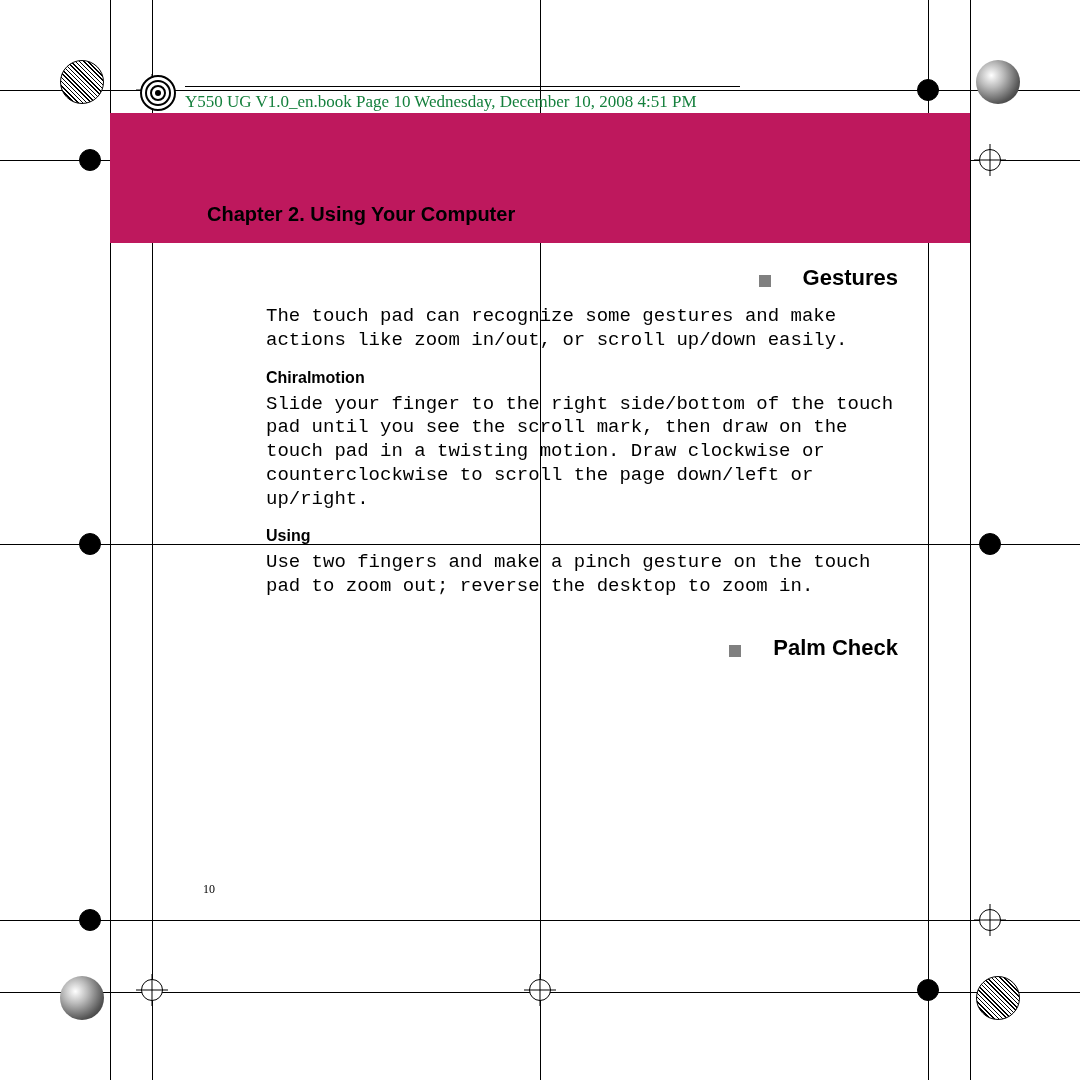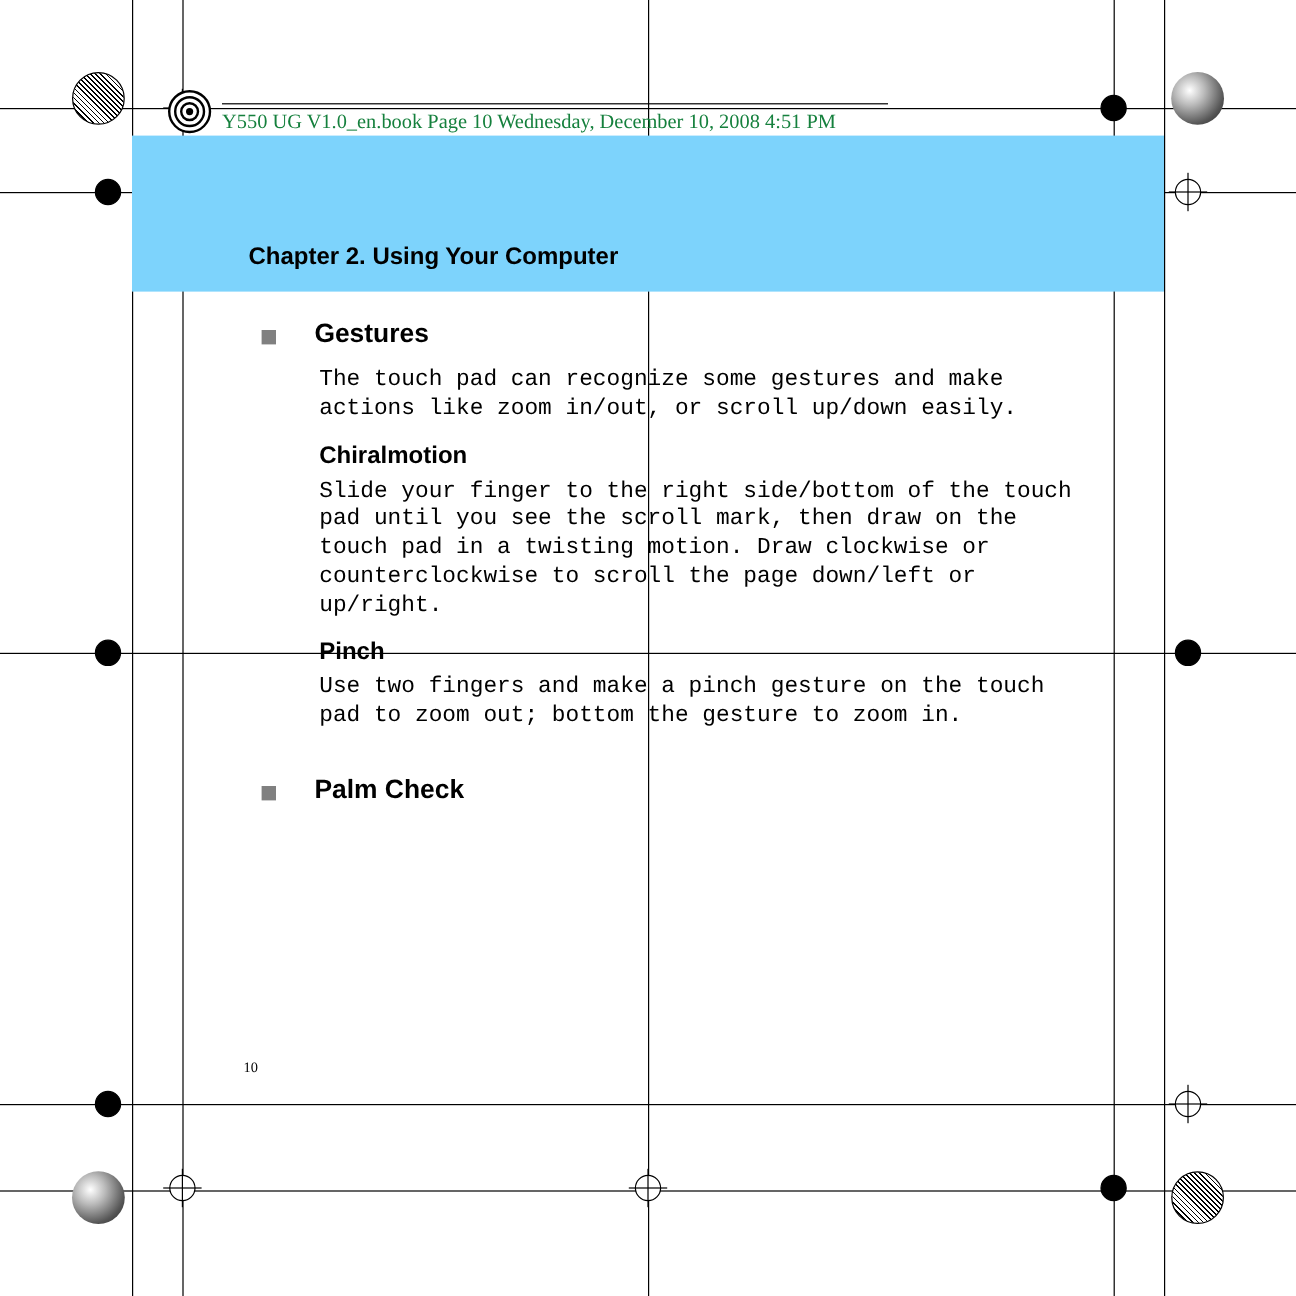--- a/index.html
+++ b/index.html
@@ -72,21 +72,21 @@
     top: 113px;
     width: 860px;
     height: 820px;
   }
   .banner {
     position: absolute;
     left: 0;
     top: 0;
     width: 100%;
     height: 130px;
-    background: #7dd3fc;
+    background: #be185d;
   }
   .banner-title {
     position: absolute;
     left: 97px;
     bottom: 17px;
     font-family: Arial, Helvetica, sans-serif;
     font-weight: bold;
     font-size: 20px;
     color: #000;
   }
@@ -98,20 +98,21 @@
     width: 680px;
     color: #000;
   }
 
   .section-row {
     display: flex;
     align-items: baseline;
     gap: 32px;
     margin-top: 12px;
     margin-bottom: 14px;
+    justify-content: flex-end;
   }
   .bullet-sq {
     width: 12px;
     height: 12px;
     background: #808080;
     display: inline-block;
     position: relative;
     top: 2px;
   }
   .section-title {
@@ -125,21 +126,21 @@
     margin-left: 48px;
     font-size: 19px;
     line-height: 1.25;
     margin-bottom: 16px;
     font-family: Liberation Mono, monospace;
   }
   .sub-heading {
     margin-left: 48px;
     font-family: Arial, Helvetica, sans-serif;
     font-weight: bold;
-    font-size: 20px;
+    font-size: 16px;
     margin-bottom: 6px;
     margin-top: 6px;
   }
 
   .page-number {
     position: absolute;
     left: 203px;
     top: 882px;
     font-family: "Book Antiqua", Palatino, Georgia, serif;
     font-weight: normal;
@@ -213,22 +214,22 @@
 
     <div class="section-row">
       <span class="bullet-sq"></span>
       <span class="section-title">Gestures</span>
     </div>
     <p class="body-text">The touch pad can recognize some gestures and make actions like zoom in/out, or scroll up/down easily.</p>
 
     <div class="sub-heading">Chiralmotion</div>
     <p class="body-text">Slide your finger to the right side/bottom of the touch pad until you see the scroll mark, then draw on the touch pad in a twisting motion. Draw clockwise or counterclockwise to scroll the page down/left or up/right.</p>
 
-    <div class="sub-heading">Pinch</div>
-    <p class="body-text">Use two fingers and make a pinch gesture on the touch pad to zoom out; bottom the gesture to zoom in.</p>
+    <div class="sub-heading">Using</div>
+    <p class="body-text">Use two fingers and make a pinch gesture on the touch pad to zoom out; reverse the desktop to zoom in.</p>
 
     <div class="section-row" style="margin-top:36px;">
       <span class="bullet-sq"></span>
       <span class="section-title">Palm Check</span>
     </div>
 
   </div>
 </div>
 
 <div class="page-number">10</div>

